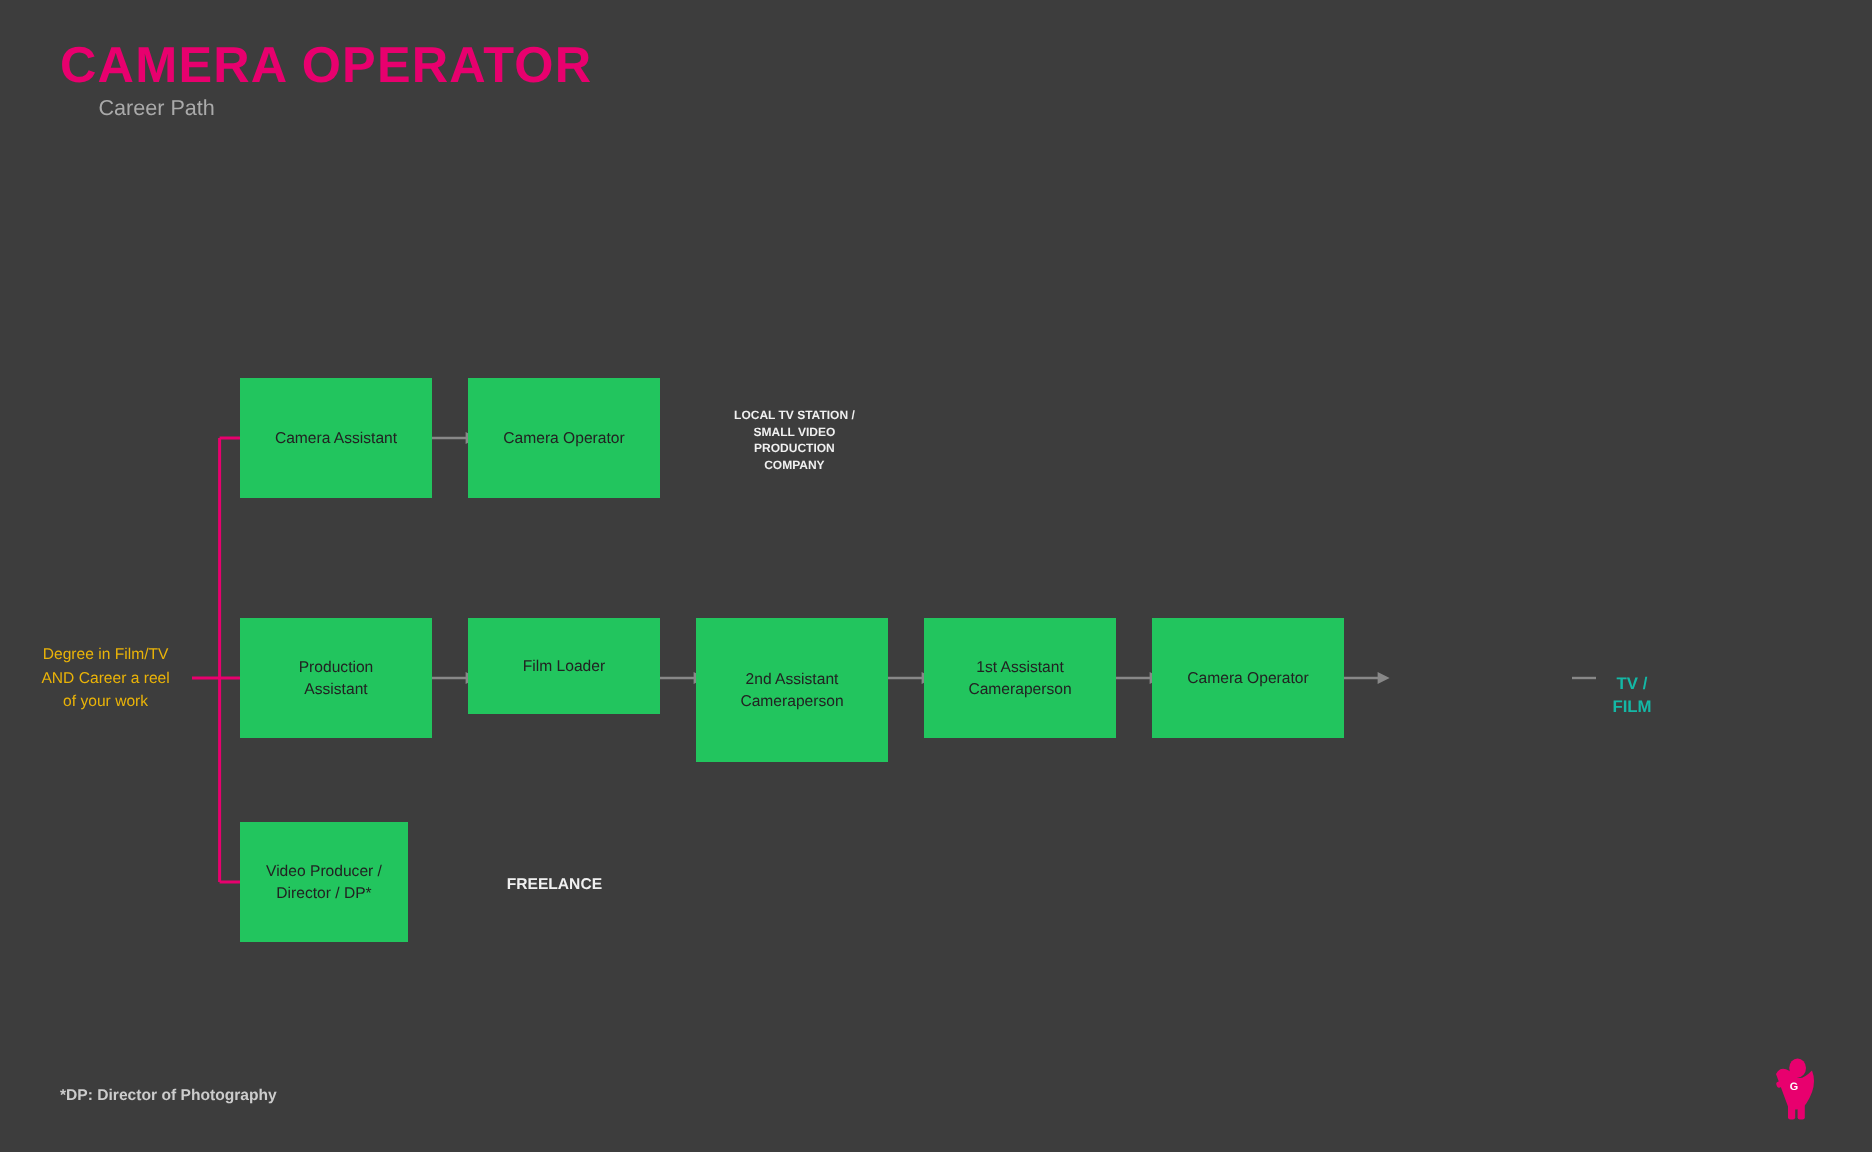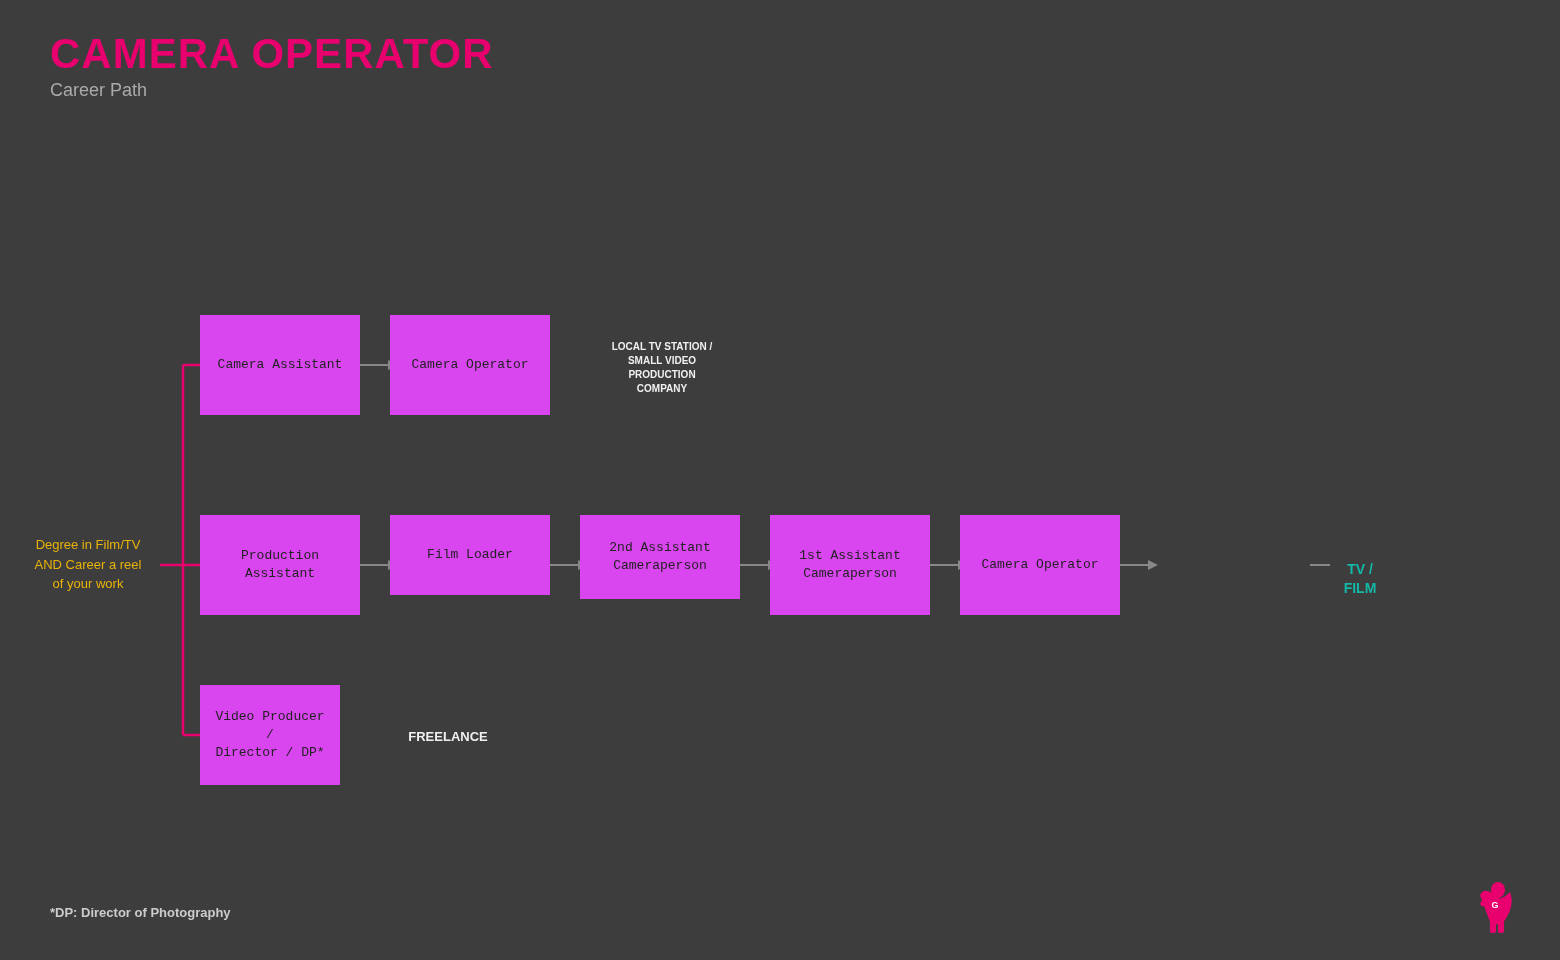--- a/index.html
+++ b/index.html
@@ -22,45 +22,45 @@
       font-weight: 900;
       letter-spacing: 1px;
       text-transform: uppercase;
     }
 
     .header .subtitle {
       color: #aaa;
       font-size: 18px;
       font-weight: 300;
       margin-top: 2px;
+      margin-left: 32px;
     }
 
     .diagram-area {
       position: absolute;
       top: 130px;
       left: 0;
       width: 1560px;
       height: 780px;
     }
 
     
     .box {
       position: absolute;
-      background: #d946ef;
+      background: #22c55e;
       border: none;
       display: flex;
       align-items: center;
       justify-content: center;
       text-align: center;
       font-size: 13px;
       font-weight: 400;
       color: #222;
       padding: 10px;
       line-height: 1.4;
-      font-family: Liberation Mono, monospace;
     }
 
     
     .entry-text {
       position: absolute;
       color: #eab308;
       font-size: 13px;
       text-align: center;
       line-height: 1.5;
       width: 140px;
@@ -170,21 +170,21 @@
 
   <div class="box" style="left:200px; top:385px; width:160px; height:100px;">
     <span style="white-space:pre-line;">Production
 Assistant</span>
   </div>
 
   <div class="box" style="left:390px; top:385px; width:160px; height:80px;">
     <span>Film Loader</span>
   </div>
 
-  <div class="box" style="left:580px; top:385px; width:160px; height:84px;">
+  <div class="box" style="left:580px; top:385px; width:160px; height:120px;">
     <span style="white-space:pre-line;">2nd Assistant
 Cameraperson</span>
   </div>
 
   <div class="box" style="left:770px; top:385px; width:160px; height:100px;">
     <span style="white-space:pre-line;">1st Assistant
 Cameraperson</span>
   </div>
 
   <div class="box" style="left:960px; top:385px; width:160px; height:100px;">
@@ -195,21 +195,21 @@
   <div class="outside-label" style="left:1330px; top:410px; width:60px; color:#14b8a6; font-size:14px; white-space:pre-line;">
     <span>TV /
 FILM</span>
   </div>
 
   <div class="box" style="left:200px; top:555px; width:140px; height:100px;">
     <span style="white-space:pre-line;">Video Producer /
 Director / DP*</span>
   </div>
 
-  <div class="outside-label" style="left:368px; top:598px; width:160px; color:#f0f0f0; font-size:13px; font-weight:700;">
+  <div class="outside-label" style="left:382px; top:598px; width:160px; color:#f0f0f0; font-size:13px; font-weight:700;">
     <span>FREELANCE</span>
   </div>
 
 </div>
 
 <div class="footnote">*DP: Director of Photography</div>
 
 <div class="logo" style="position:absolute; bottom:20px; right:30px;">
   <svg width="70" height="70" viewBox="0 0 70 70">
 

